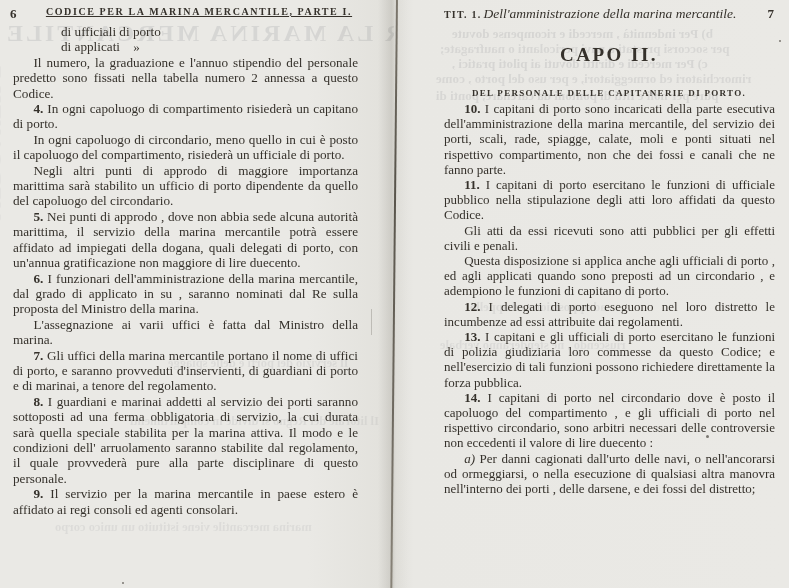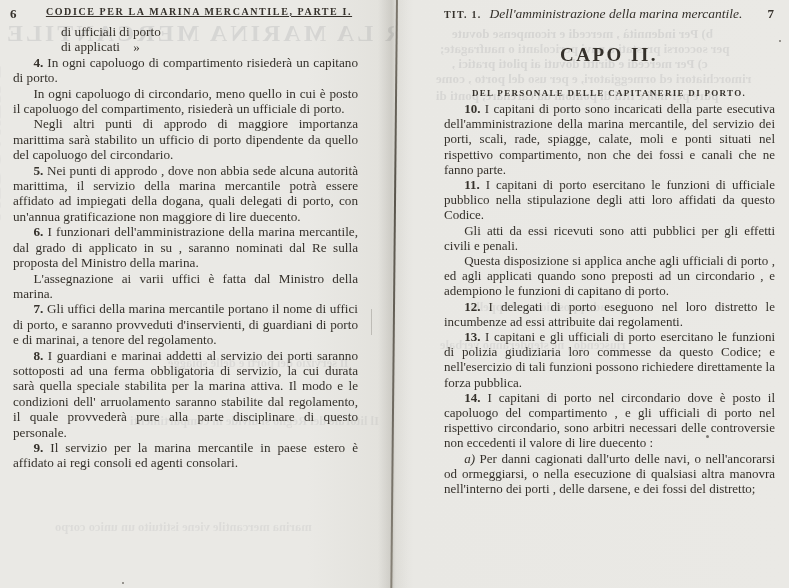--- a/index.html
+++ b/index.html
@@ -21,21 +21,21 @@
     background:linear-gradient(to bottom,#7d786e,#57534a 30%,#6e6960 70%,#8a857a);
     transform:rotate(0.55deg); transform-origin:top center; }
 
   
   .lp-header { position:absolute; top:6px; left:10px; width:352px; }
   .lp-pagenum { position:absolute; left:0; top:0; font-size:13px; font-weight:bold; }
   .lp-running { display:block; text-align:center; font-size:10px; font-weight:bold;
     letter-spacing:1.6px; padding-left:26px; white-space:nowrap;text-decoration:underline; }
   .rp-header { position:absolute; top:6px; left:50px; width:330px; display:flex;
     align-items:baseline; white-space:nowrap; }
-  .rp-tit { font-size:10px; font-weight:bold; letter-spacing:1.2px; margin-right:8px; }
+  .rp-tit { font-size:10px; font-weight:bold; letter-spacing:1.2px; margin-right:2px; }
   .rp-running { font-style:italic; font-size:13.5px;text-align:center; }
   .rp-pagenum { margin-left:auto; font-size:13px; font-weight:bold; }
 
   
   .chap-head { position:absolute; top:44px; left:50px; width:330px; text-align:center;
     font-size:19px; font-weight:bold; letter-spacing:2.5px; }
   .chap-sub  { position:absolute; top:88px; left:50px; width:330px; text-align:center;
     font-size:9px; font-weight:bold; letter-spacing:1.3px; white-space:nowrap; }
 
   
@@ -76,20 +76,21 @@
       <span class="lp-pagenum">6</span>
       <span class="lp-running">CODICE PER LA MARINA MERCANTILE, PARTE I.</span>
     </div>
 
     <div class="lp-body">
       <div>
           <div class="hang-line">di ufficiali di porto</div>
           <div class="hang-line">di applicati&nbsp;&nbsp;&nbsp;&nbsp;»</div>
         </div>
       <div>
+          <p class="para">Il numero, la graduazione e l'annuo stipendio del personale predetto sono fissati nella tabella numero 2 annessa a questo Codice.</p>
           <p class="para"><b>4. </b>In ogni capoluogo di compartimento risiederà un capitano di porto.</p>
           <p class="para">In ogni capoluogo di circondario, meno quello in cui è posto il capoluogo del compartimento, risiederà un ufficiale di porto.</p>
           <p class="para">Negli altri punti di approdo di maggiore importanza marittima sarà stabilito un ufficio di porto dipendente da quello del capoluogo del circondario.</p>
           <p class="para"><b>5. </b>Nei punti di approdo , dove non abbia sede alcuna autorità marittima, il servizio della marina mercantile potrà essere affidato ad impiegati della dogana, quali delegati di porto, con un'annua gratificazione non maggiore di lire duecento.</p>
           <p class="para"><b>6. </b>I funzionari dell'amministrazione della marina mercantile, dal grado di applicato in su , saranno nominati dal Re sulla proposta del Ministro della marina.</p>
           <p class="para">L'assegnazione ai varii uffici è fatta dal Ministro della marina.</p>
           <p class="para"><b>7. </b>Gli uffici della marina mercantile portano il nome di uffici di porto, e saranno provveduti d'inservienti, di guardiani di porto e di marinai, a tenore del regolamento.</p>
           <p class="para"><b>8. </b>I guardiani e marinai addetti al servizio dei porti saranno sottoposti ad una ferma obbligatoria di servizio, la cui durata sarà quella speciale stabilita per la marina attiva. Il modo e le condizioni dell' arruolamento saranno stabilite dal regolamento, il quale provvederà pure alla parte disciplinare di questo personale.</p>
           <p class="para"><b>9. </b>Il servizio per la marina mercantile in paese estero è affidato ai regi consoli ed agenti consolari.</p>
         </div>

